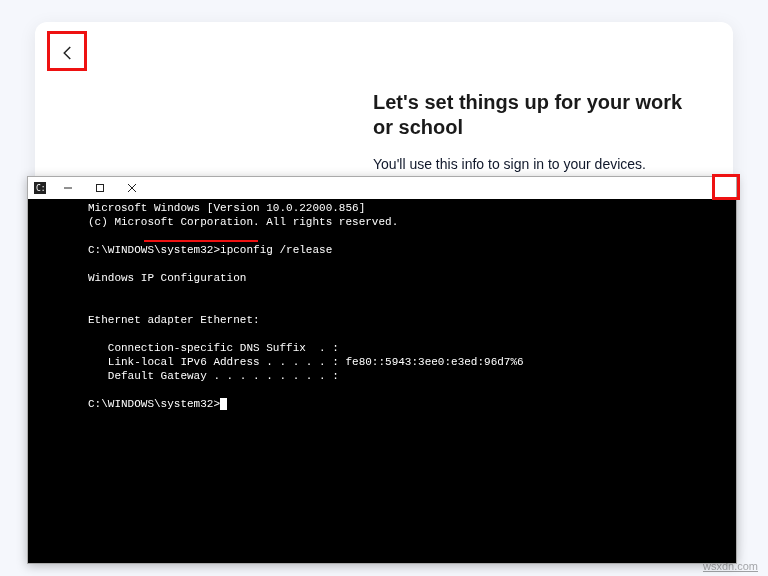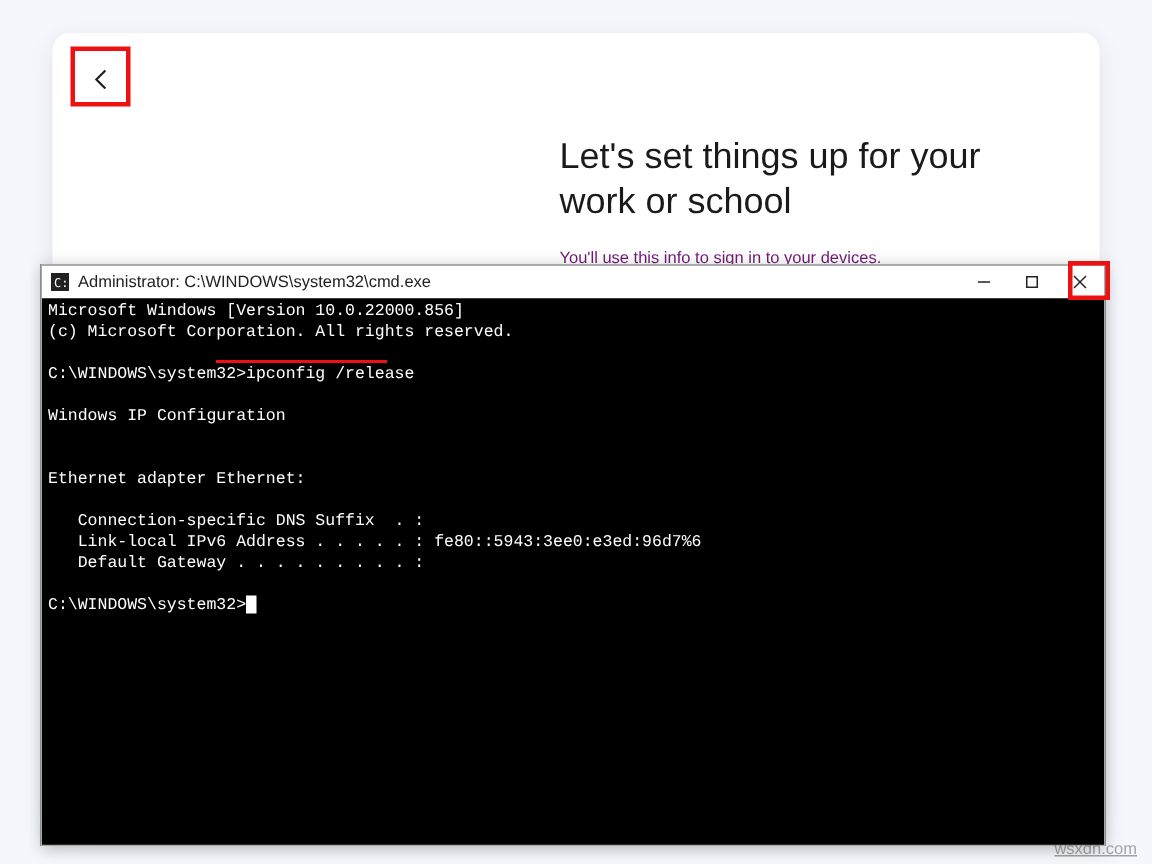--- a/index.html
+++ b/index.html
@@ -42,29 +42,29 @@
     border: 3px solid #e11;
     pointer-events: none;
   }
   .oobe-content {
     position: absolute;
     right: 40px;
     top: 68px;
     width: 320px;
   }
   .oobe-title {
-    font-size: 24px;
-    font-weight: 400;
+    font-size: 20px;
+    font-weight: 700;
     color: #1a1a1a;
     line-height: 1.25;
   }
   .oobe-sub {
     margin-top: 16px;
-    font-size: 11px;
-    color: #701a75;
+    font-size: 14px;
+    color: #0f172a;
   }
 
   .cmd-window {
     position: absolute;
     left: 27px;
     top: 176px;
     width: 710px;
     height: 388px;
     border: 1px solid #aaa;
     background: #000;
@@ -107,24 +107,25 @@
     border: 3px solid #e11;
     pointer-events: none;
   }
   .terminal {
     flex: 1;
     background: #000;
     color: #fff;
     font-family: "Consolas", "Courier New", monospace;
     font-size: 11px;
     line-height: 14px;
-    padding: 2px 4px;
+    padding: 2px 18px;
     white-space: pre;
     overflow: hidden;
     position: relative;
+    margin-left: 42px;
   }
   .underline-red {
     position: absolute;
     left: 144px;
     top: 240px;
     width: 114px;
     height: 2px;
     background: #e11;
     pointer-events: none;
   }
@@ -162,21 +163,20 @@
 <div class="red-box-back"></div>
 
 <div class="cmd-window">
   <div class="titlebar">
     <div class="title-icon">
       <svg width="12" height="12" viewBox="0 0 12 12">
         <rect x="0" y="0" width="12" height="12" fill="#222"></rect>
         <text x="2" y="9" font-size="8" fill="#fff" font-family="monospace">C:</text>
       </svg>
     </div>
-    <div class="title-text">Administrator: C:\WINDOWS\system32\cmd.exe</div>
     <div class="win-controls">
       <div class="win-btn">
         <svg width="10" height="10" viewBox="0 0 10 10">
             <line x1="1" y1="5" x2="9" y2="5" stroke="#222" stroke-width="1"></line>
           </svg>
       </div>
       <div class="win-btn">
         <svg width="10" height="10" viewBox="0 0 10 10">
             <rect x="1.5" y="1.5" width="7" height="7" fill="none" stroke="#222" stroke-width="1"></rect>
           </svg>

